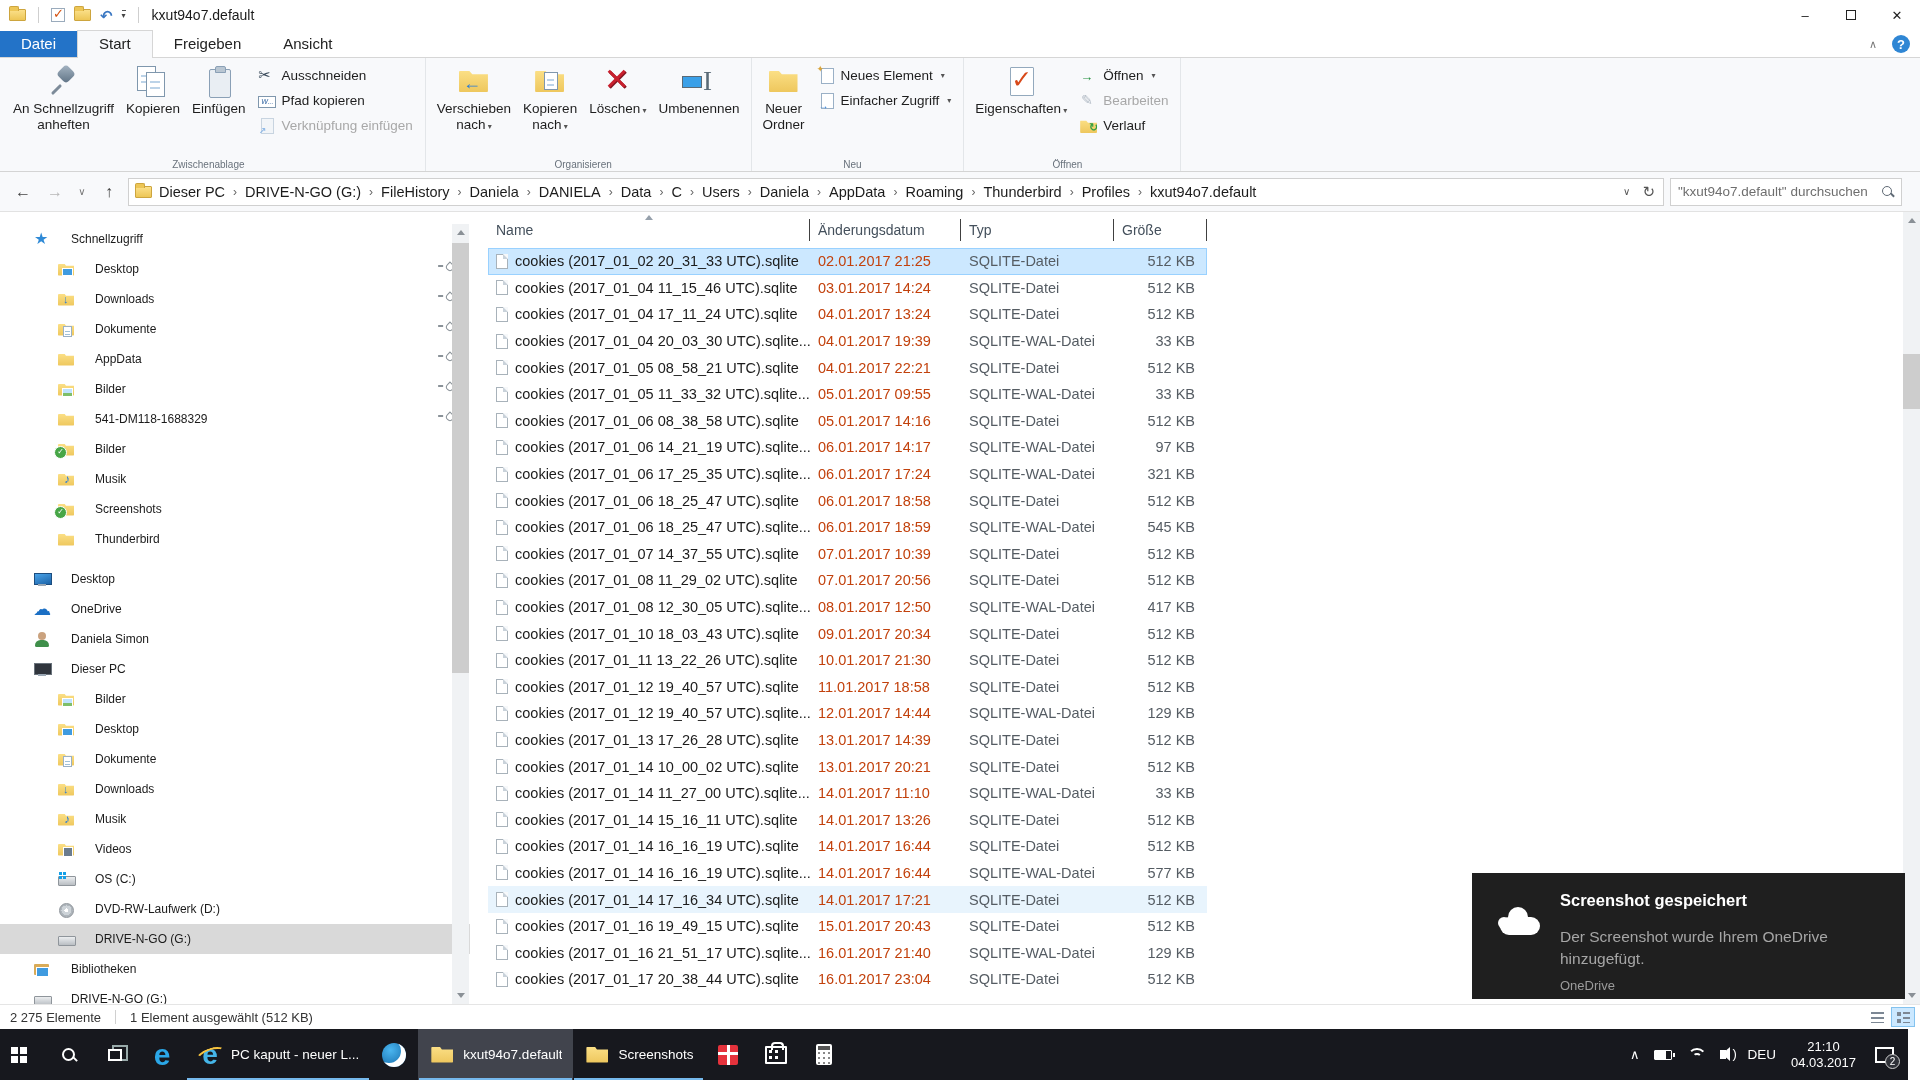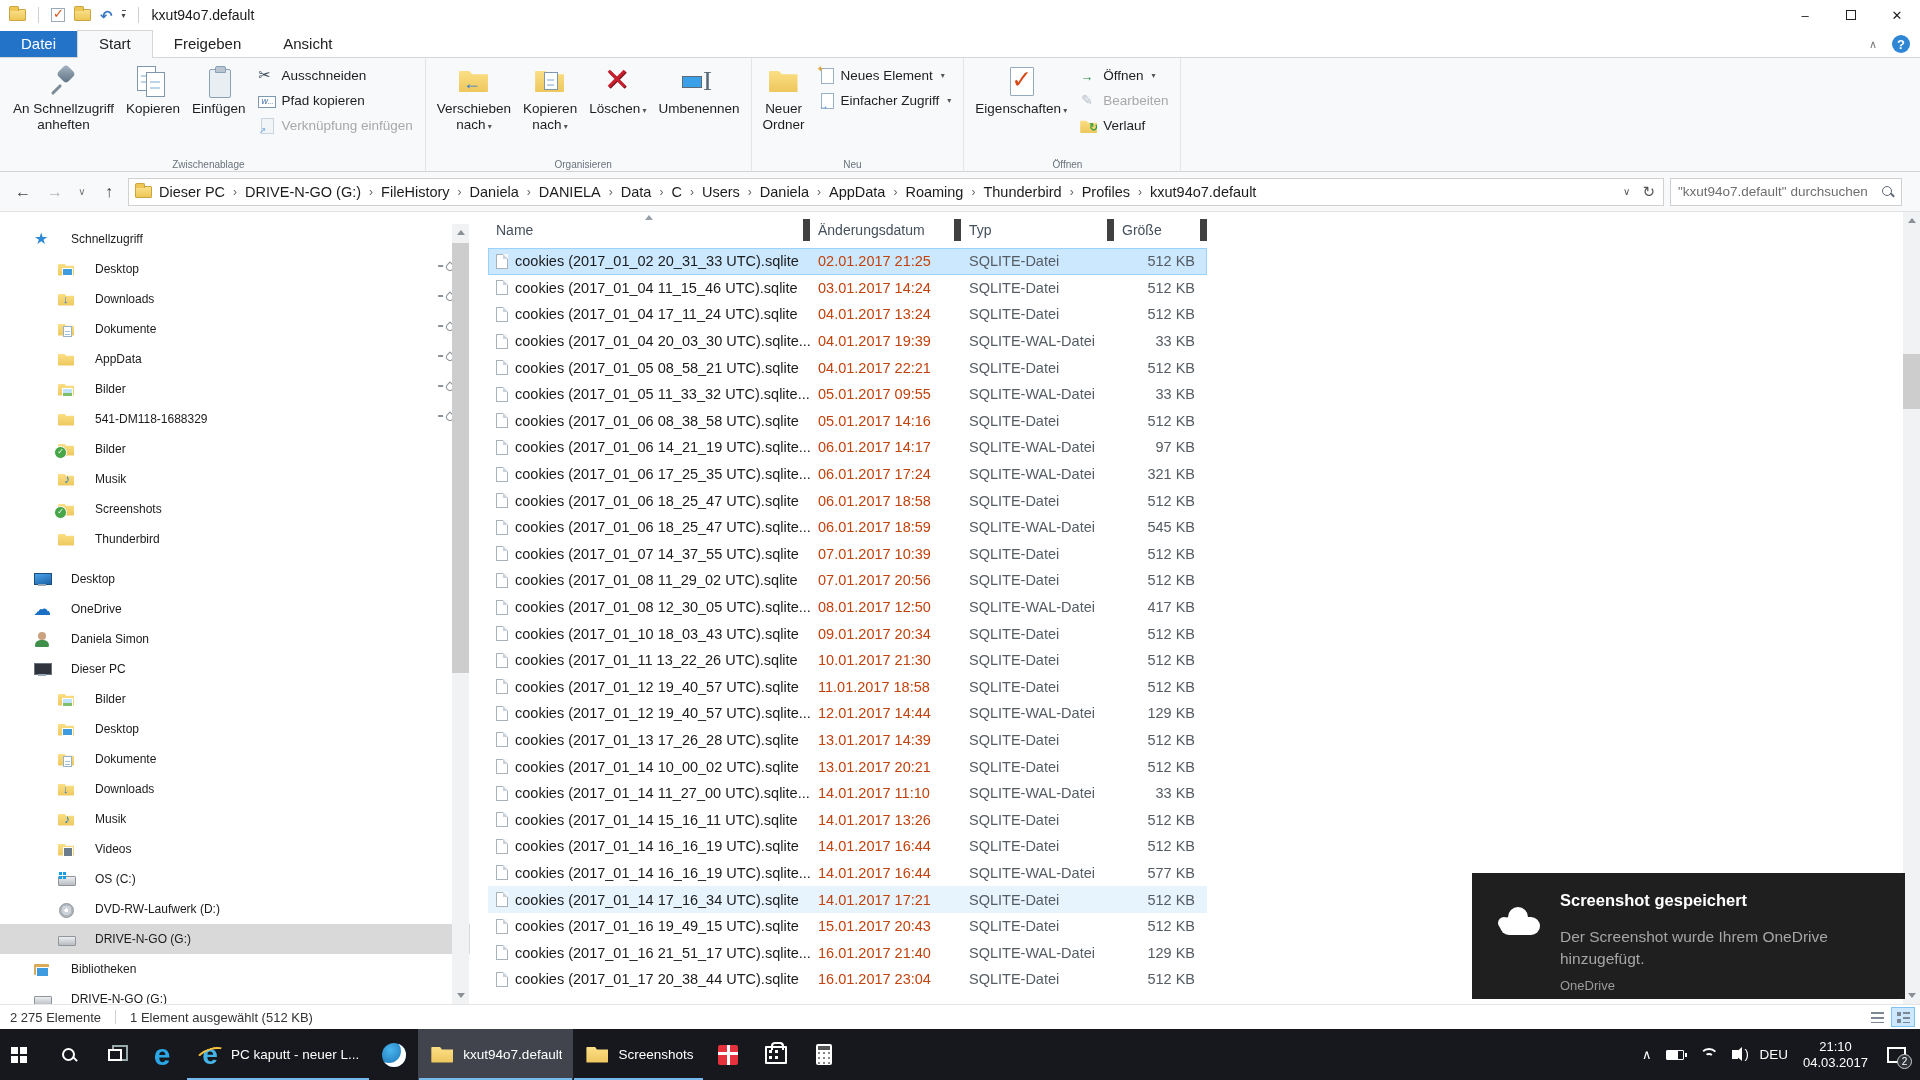--- a/index.html
+++ b/index.html
@@ -142,21 +142,21 @@
   .vscroll .arr::before{content:"";border-left:4px solid transparent;border-right:4px solid transparent}
   .vscroll .arr.up{top:0}.vscroll .arr.up::before{border-bottom:5px solid #8a9096}
   .vscroll .arr.down{bottom:0}.vscroll .arr.down::before{border-top:5px solid #8a9096}
   .vscroll .thumb{position:absolute;left:0;width:17px;background:#cdcdcd}
   .sb-side{left:452px;top:12px}
   .sb-list{right:0;top:0}
 
   
   .filelist{flex:1;position:relative;overflow:hidden}
   .cols{display:flex;height:36px;align-items:center;margin-left:18px;font-size:14px;color:#44505c;position:relative}
-  .col{height:22px;line-height:22px;padding-left:8px;border-right:7px solid #404040}
+  .col{height:22px;line-height:22px;padding-left:8px;border-right:1px solid #404040}
   .c-name{width:322px}.c-date{width:151px}.c-type{width:153px}.c-size{width:93px}
   .sortmark{position:absolute;top:3px;left:157px;width:0;height:0;border-left:4px solid transparent;border-right:4px solid transparent;border-bottom:5px solid #96a0ab}
   .rows{position:absolute;top:36px;left:18px;bottom:0;width:719px;overflow:hidden}
   .row{display:flex;height:26.6px;align-items:center;font-size:14.5px}
   .row[data-state="selected"]{background:#cce8ff;box-shadow:inset 0 0 0 1px #99d1ff}
   .row[data-state="hover"]{background:#e8f4fd}
   .cell{padding-left:8px;white-space:nowrap;overflow:hidden}
   .cell.c-name{width:322px;display:flex;align-items:center;gap:7px;color:#1b1b1b;border:0}
   .cell.c-date{width:151px;color:#c2410c;border:0}
   .cell.c-type{width:153px;color:#555c63;border:0}
@@ -177,21 +177,21 @@
   
   .toast{position:absolute;right:15px;bottom:81px;width:433px;height:126px;background:#1f1f1f;display:flex;padding:18px 16px;gap:14px;z-index:5}
   .tcloud{width:58px;height:34px;position:relative;flex:none;margin-top:14px}
   .tcloud::before{content:"";position:absolute;left:12px;bottom:4px;width:40px;height:18px;background:#fff;border-radius:10px}
   .tcloud::after{content:"";position:absolute;left:20px;bottom:12px;width:20px;height:20px;background:#fff;border-radius:50%;box-shadow:-14px 6px 0 -4px #fff}
   .toast-title{font-size:16.5px;font-weight:700;color:#fff;margin-bottom:16px}
   .toast-body{font-size:15.5px;color:#a6a6a6;line-height:22px}
   .toast-app{font-size:13px;color:#9b9b9b;margin-top:8px}
 
   
-  .taskbar{position:absolute;left:0;right:0;bottom:0;height:51px;background:#17181e;display:flex;align-items:stretch;color:#fff;z-index:4}
+  .taskbar{position:absolute;left:0;right:12px;bottom:0;height:51px;background:#17181e;display:flex;align-items:stretch;color:#fff;z-index:4}
   .tb-ic{width:46px;display:flex;align-items:center;justify-content:center;position:relative}
   .winlogo{width:7px;height:7px;background:#fff;box-shadow:9px 0 0 #fff,0 9px 0 #fff,9px 9px 0 #fff;margin:-9px 9px 0 -9px}
   .tsearch{width:14px;height:14px;position:relative}
   .tsearch::before{content:"";position:absolute;left:0;top:0;width:9px;height:9px;border:2px solid #fff;border-radius:50%}
   .tsearch::after{content:"";position:absolute;left:10px;top:10px;width:6px;height:2px;background:#fff;transform:rotate(45deg)}
   .tview{width:14px;height:12px;border:2px solid #fff;position:relative;background:#17181e}
   .tview::before{content:"";position:absolute;left:2px;top:-6px;width:12px;height:12px;border:2px solid #9aa;z-index:-1}
   .tb-app{display:flex;align-items:center;padding:0 11px;gap:8px;position:relative;font-size:13.5px;max-width:210px}
   .tb-app[data-state="active"]{background:#41444d}
   .tb-app[data-state="open"]::after,.tb-app[data-state="active"]::after{content:"";position:absolute;left:1px;right:1px;bottom:0;height:2px;background:#76b9ed}

